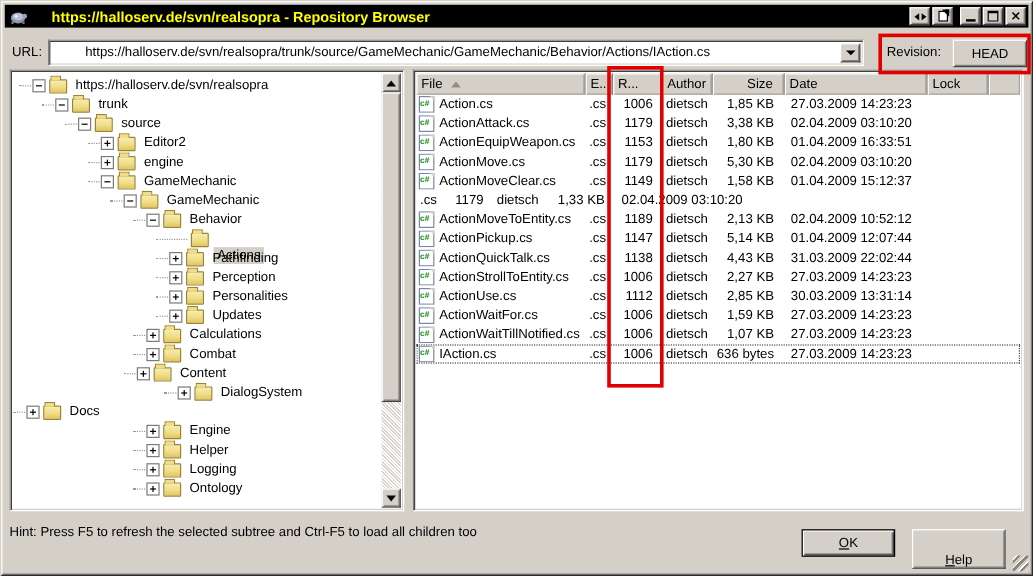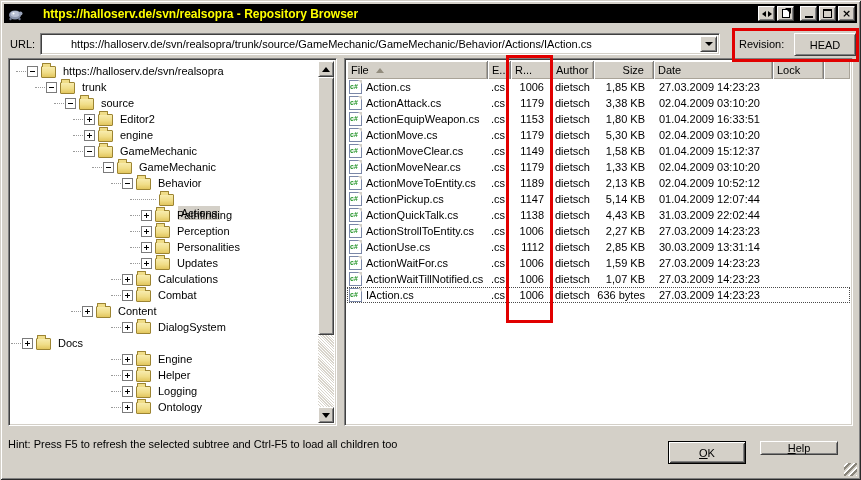--- a/index.html
+++ b/index.html
@@ -107,21 +107,21 @@
   .lcell.c-size{text-align:right;padding-right:9px;}
   .lcell.c-date{padding-left:5px;}
   .csicon{width:13px;height:14px;background:#fff;border:1px solid #7a87a8;margin-right:4px;position:relative;flex:0 0 auto;}
   .csicon::before{content:"c#";position:absolute;left:0px;top:2px;font:bold 7px "Liberation Sans",sans-serif;color:#1d9121;}
   .csicon::after{content:"";position:absolute;right:-1px;top:-1px;border-left:4px solid transparent;
     border-top:4px solid var(--bg);}
   
   .hint{position:absolute;left:8px;top:438px;}
   .ok-btn{position:absolute;left:668px;top:441px;width:78px;height:23px;border:1px solid #000;
     box-shadow:inset 1px 1px 0 var(--hi),inset -1px -1px 0 var(--dark),inset 2px 2px 0 var(--bg),inset -2px -2px 0 var(--shadow);}
-  .help-btn{position:absolute;left:760px;top:441px;width:78px;height:14px;align-items:flex-end;}
+  .help-btn{position:absolute;left:760px;top:441px;width:78px;height:33px;align-items:flex-end;}
   .btn-label{display:block;}
   .btn-label::first-letter{text-decoration:underline;}
   .grip{position:absolute;right:4px;bottom:4px;width:13px;height:13px;
     background:repeating-linear-gradient(135deg,transparent 0 2px,#ffffff 2px 3px,#8a867c 3px 5px);}
 </style>
 </head>
 <body>
 
 <div class="window">
 
@@ -253,27 +253,27 @@
           <span class="expandbox plus"></span>
           <span class="folder"></span>
           <span class="tlabel">Calculations</span>
         </div>
         <div class="tree-row" style="padding-left: 100px;">
           <span class="stub"></span>
           <span class="expandbox plus"></span>
           <span class="folder"></span>
           <span class="tlabel">Combat</span>
         </div>
-        <div class="tree-row" style="padding-left: 60px;">
+        <div class="tree-row" style="padding-left: 60px; margin-left: 32px;">
           <span class="stub"></span>
           <span class="expandbox plus"></span>
           <span class="folder"></span>
           <span class="tlabel">Content</span>
         </div>
-        <div class="tree-row" style="padding-left: 100px;">
+        <div class="tree-row" style="padding-left: 100px; margin-left: 26px;">
           <span class="stub"></span>
           <span class="expandbox plus"></span>
           <span class="folder"></span>
           <span class="tlabel">DialogSystem</span>
         </div>
         <div class="tree-row" style="">
           <span class="stub"></span>
           <span class="expandbox plus"></span>
           <span class="folder"></span>
           <span class="tlabel">Docs</span>
@@ -398,24 +398,20 @@
               <span>ActionMoveClear.cs</span>
             </div>
             <div class="lcell c-ext col-ext">.cs</div>
             <div class="lcell c-rev col-rev">1149</div>
             <div class="lcell c-author col-author">dietsch</div>
             <div class="lcell c-size col-size">1,58 KB</div>
             <div class="lcell c-date col-date">01.04.2009 15:12:37</div>
             <div class="lcell c-lock col-lock"></div>
           </div>
           <div class="lrow">
-            <div class="lcell c-file col-file">
-              <span class="csicon"></span>
-              <span>ActionMoveNear.cs</span>
-            </div>
             <div class="lcell c-ext col-ext">.cs</div>
             <div class="lcell c-rev col-rev">1179</div>
             <div class="lcell c-author col-author">dietsch</div>
             <div class="lcell c-size col-size">1,33 KB</div>
             <div class="lcell c-date col-date">02.04.2009 03:10:20</div>
             <div class="lcell c-lock col-lock"></div>
           </div>
           <div class="lrow">
             <div class="lcell c-file col-file">
               <span class="csicon"></span>

